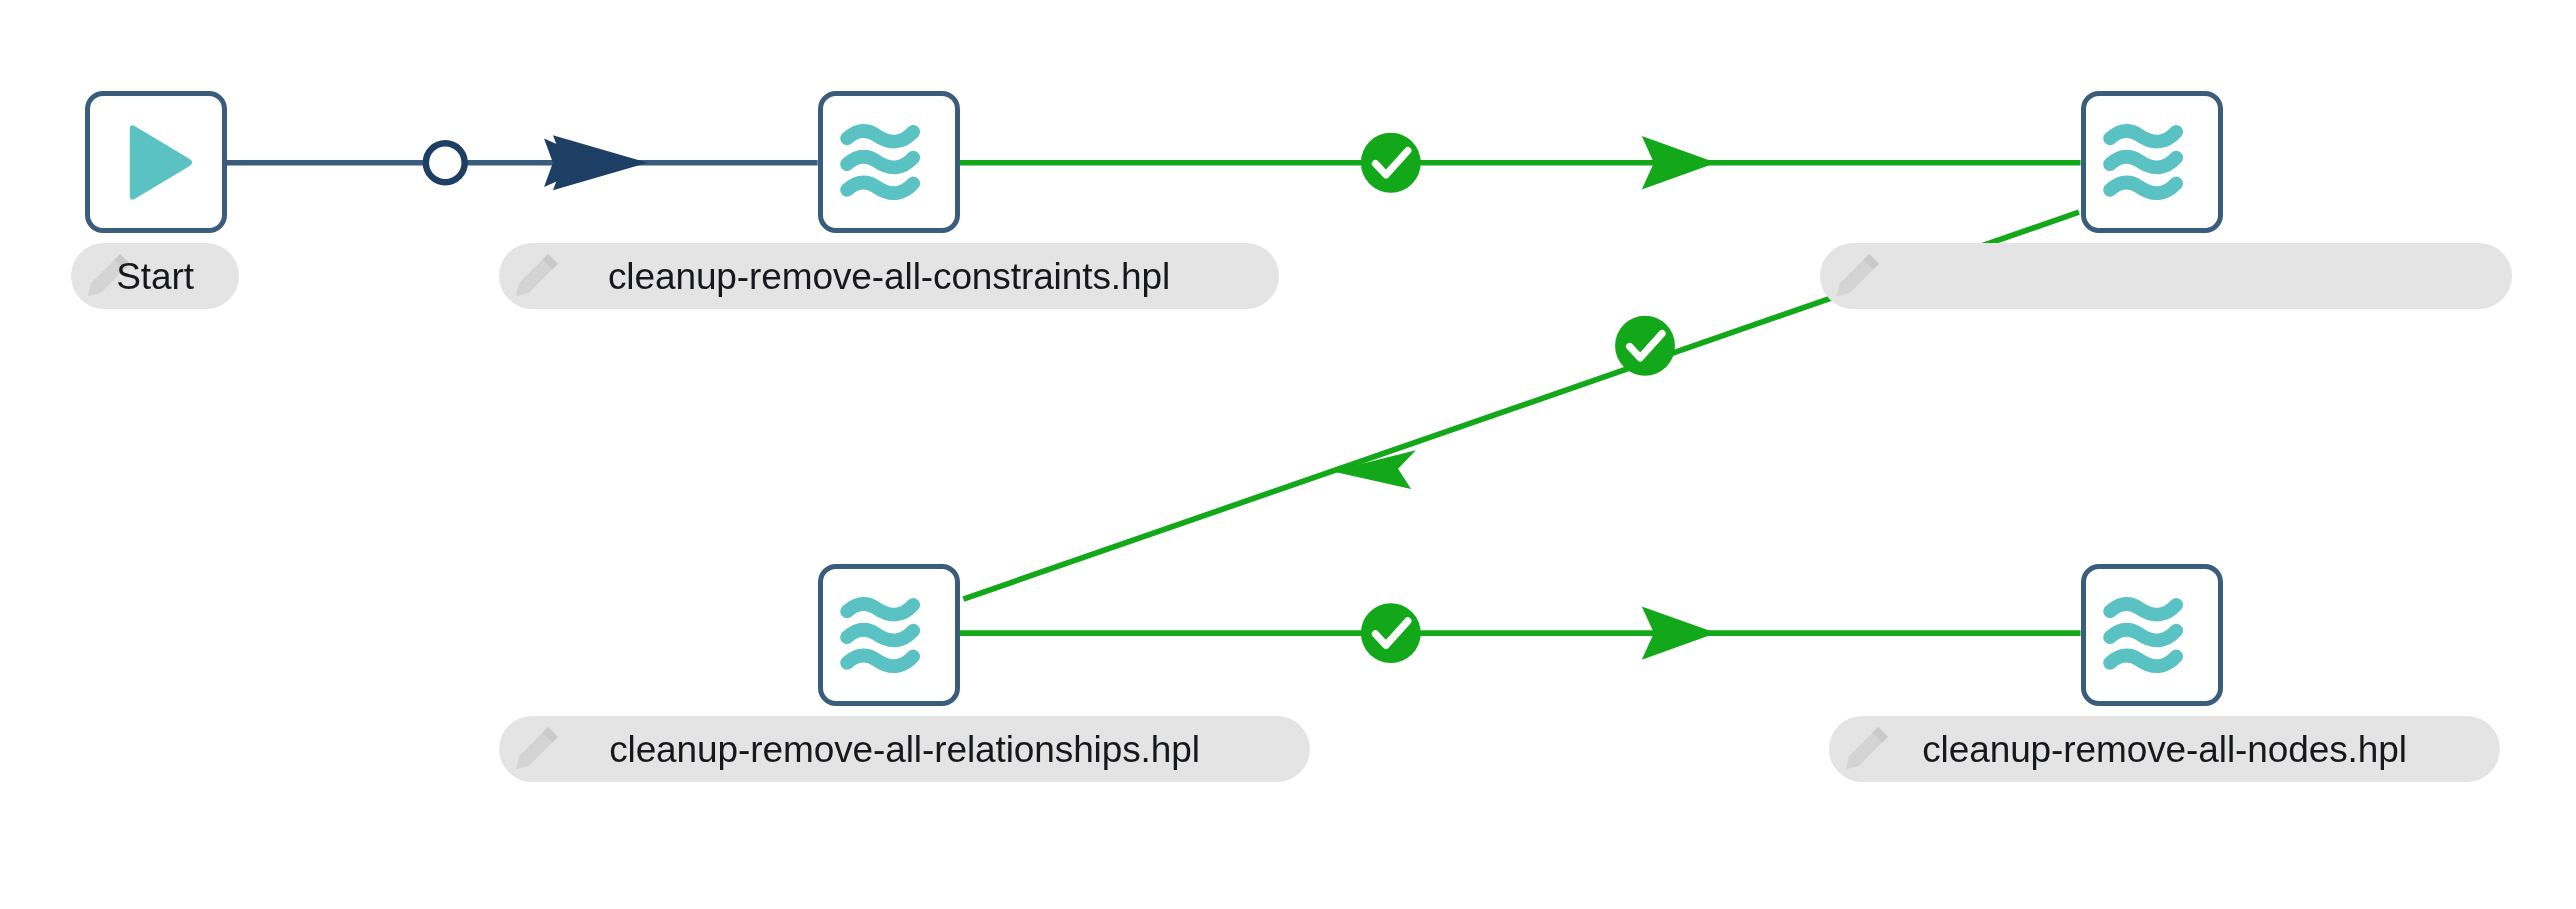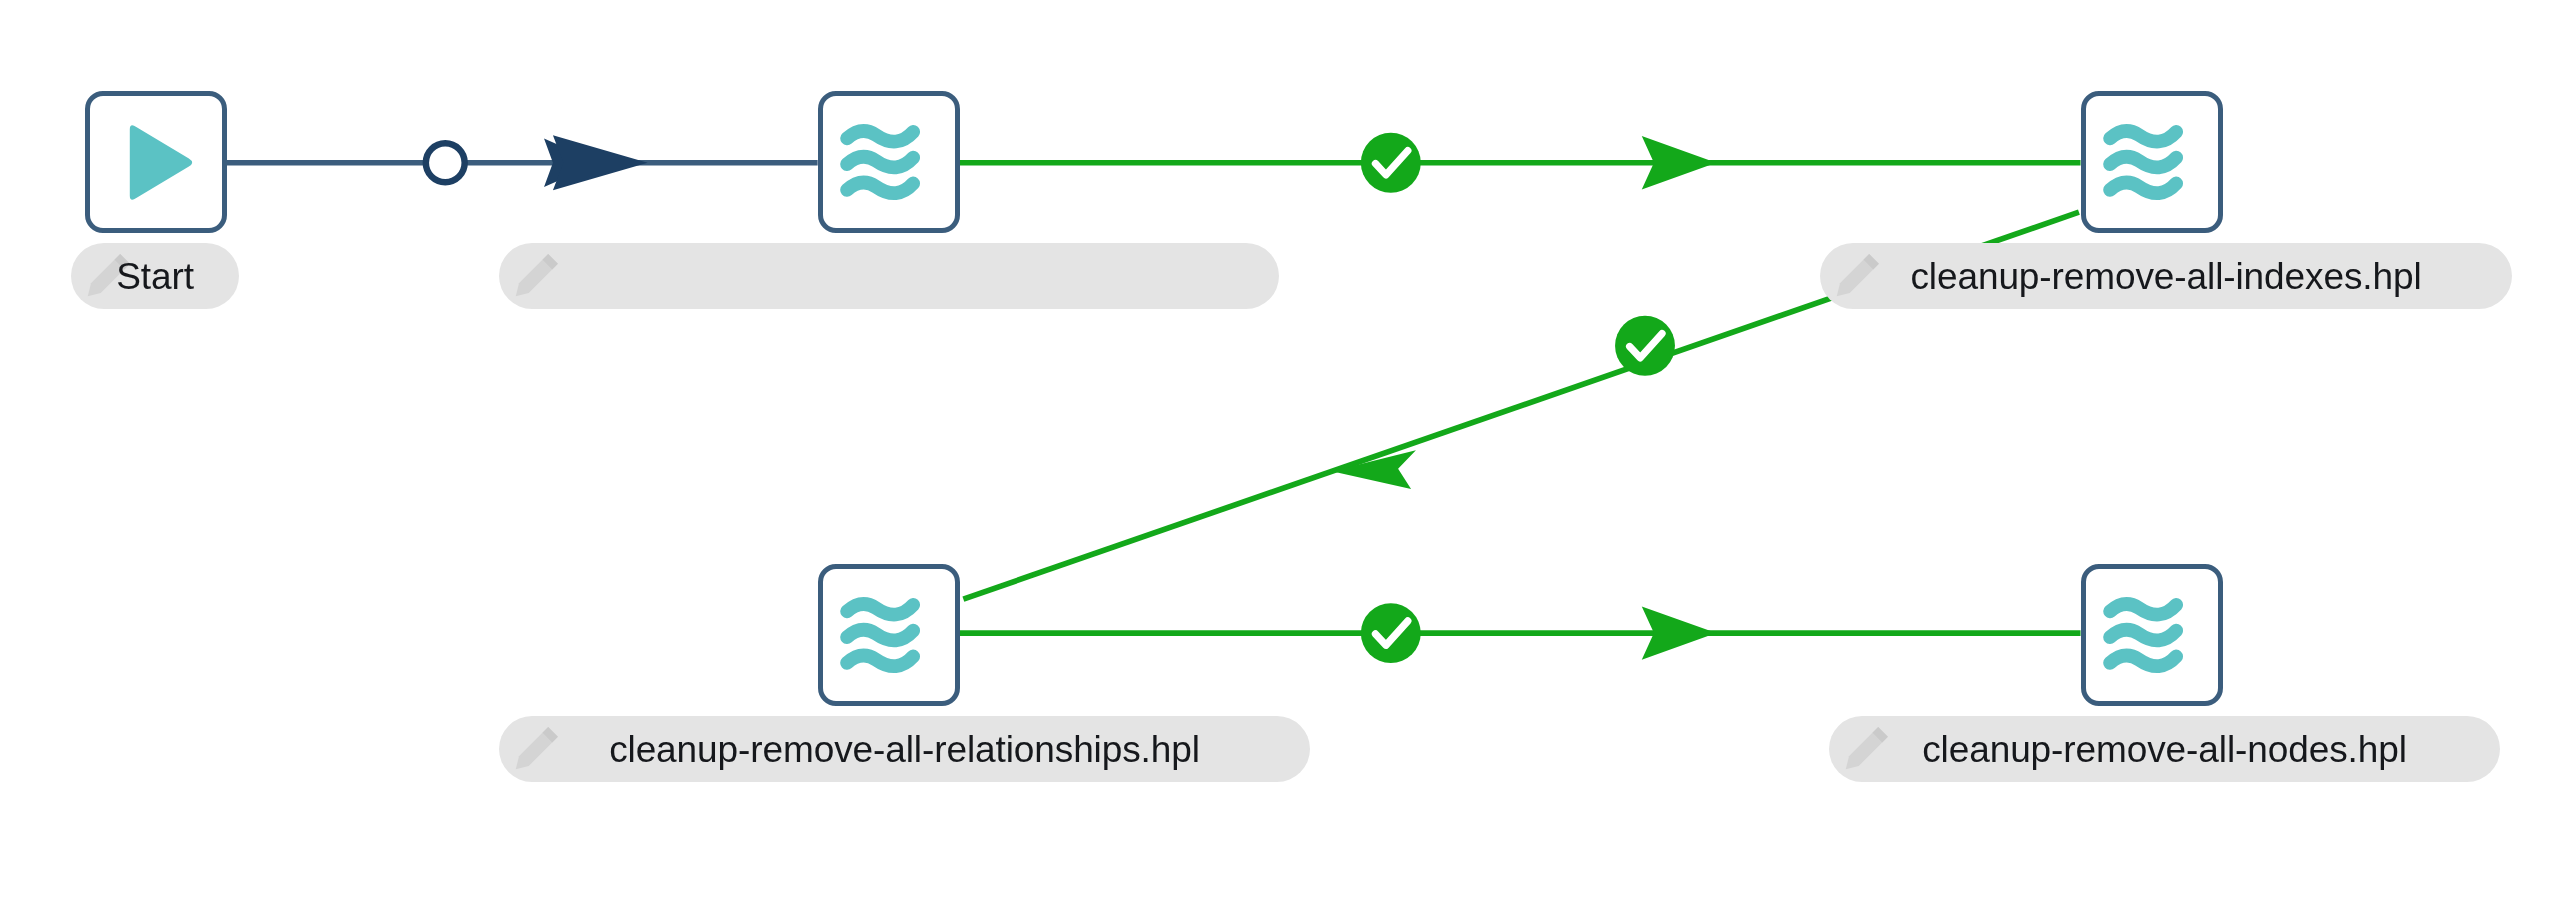--- a/index.html
+++ b/index.html
@@ -147,37 +147,37 @@
           <path d="M 10 58 Q 28 42 46 54 Q 72 72 92 50"></path>
           <path d="M 10 90 Q 28 74 46 86 Q 72 104 92 82"></path>
         </g>
       </svg>
     </div>
     <div class="node-label" style="left:499px; top:243px; width:780px;">
       <svg class="pencil-icon" width="60" height="60" viewBox="0 0 74 74">
         <path d="M 52 10 L 64 22 L 28 58 L 12 62 L 16 46 Z" fill="#d4d4d4"></path>
         <path d="M 52 10 L 64 22 L 57 29 L 45 17 Z" fill="#cacaca"></path>
       </svg>
+      <span class="label-text">cleanup-remove-all-constraints.hpl</span>
     </div>
 
     <div class="node-box" style="left:2081px; top:91px;">
       <svg width="100" height="91" viewBox="0 0 124 112">
         <g fill="none" stroke="#5bc2c4" stroke-width="17" stroke-linecap="round" stroke-linejoin="round">
           <path d="M 10 26 Q 28 10 46 22 Q 72 40 92 18"></path>
           <path d="M 10 58 Q 28 42 46 54 Q 72 72 92 50"></path>
           <path d="M 10 90 Q 28 74 46 86 Q 72 104 92 82"></path>
         </g>
       </svg>
     </div>
     <div class="node-label" style="left:1820px; top:243px; width:692px;">
       <svg class="pencil-icon" width="60" height="60" viewBox="0 0 74 74">
         <path d="M 52 10 L 64 22 L 28 58 L 12 62 L 16 46 Z" fill="#d4d4d4"></path>
         <path d="M 52 10 L 64 22 L 57 29 L 45 17 Z" fill="#cacaca"></path>
       </svg>
-      <span class="label-text">cleanup-remove-all-indexes.hpl</span>
     </div>
 
     <div class="node-box" style="left:818px; top:564px;">
       <svg width="100" height="91" viewBox="0 0 124 112">
         <g fill="none" stroke="#5bc2c4" stroke-width="17" stroke-linecap="round" stroke-linejoin="round">
           <path d="M 10 26 Q 28 10 46 22 Q 72 40 92 18"></path>
           <path d="M 10 58 Q 28 42 46 54 Q 72 72 92 50"></path>
           <path d="M 10 90 Q 28 74 46 86 Q 72 104 92 82"></path>
         </g>
       </svg>

